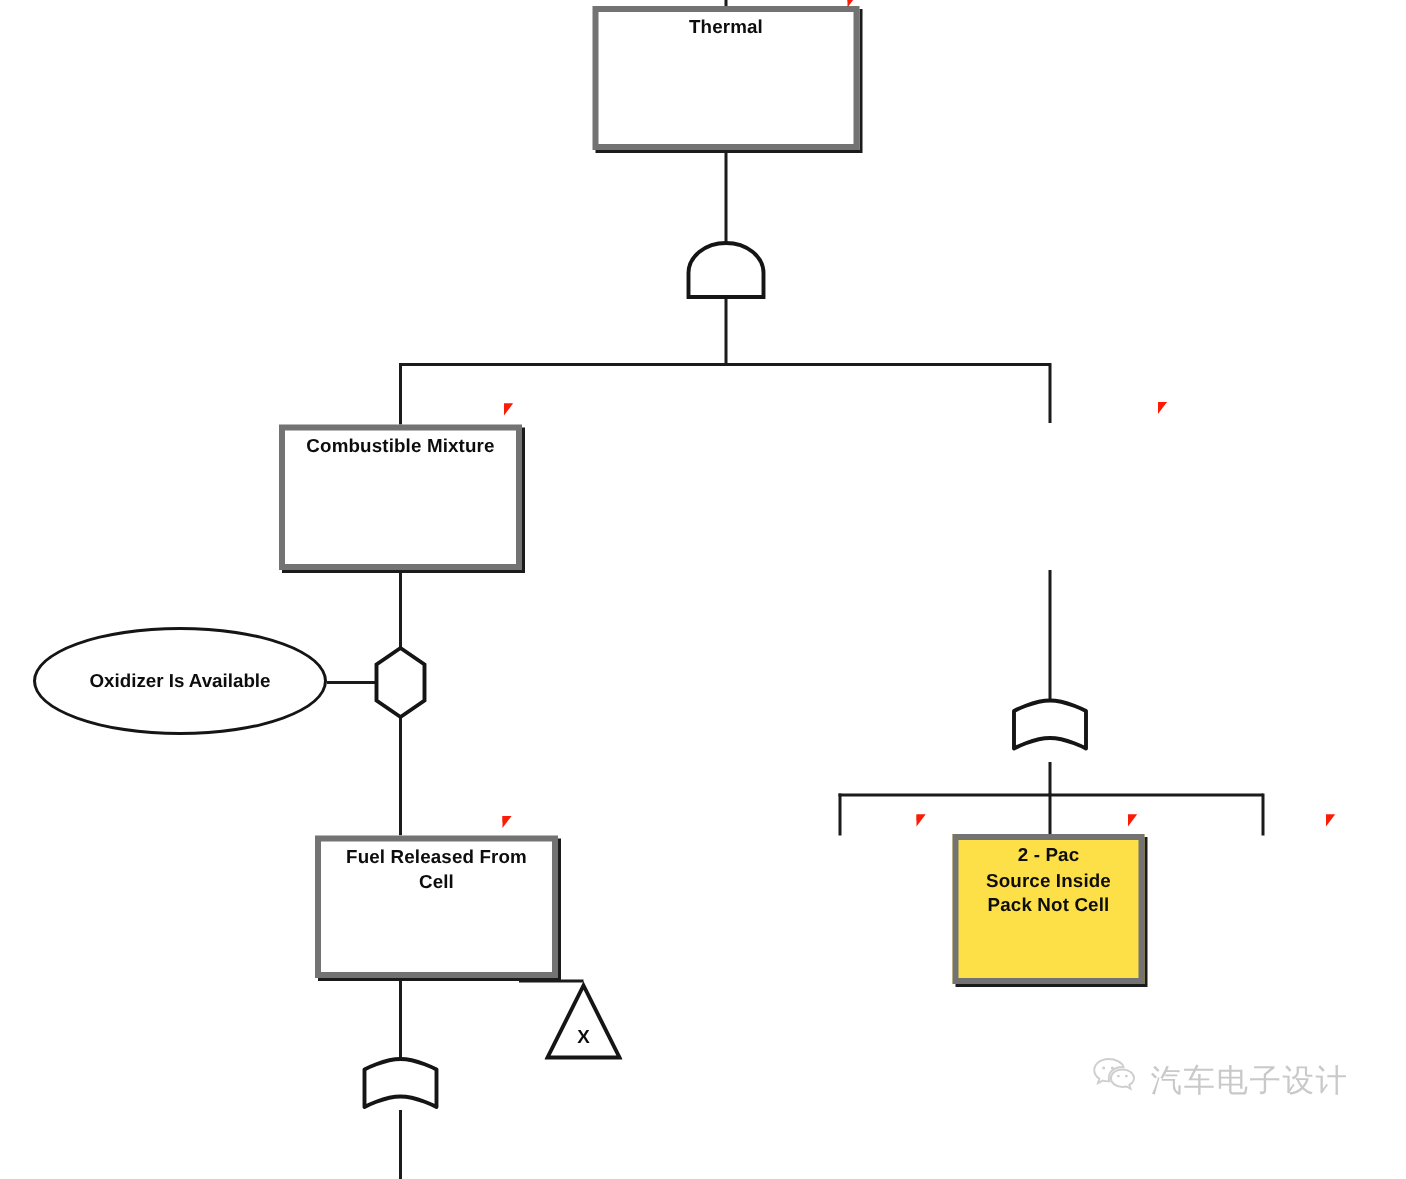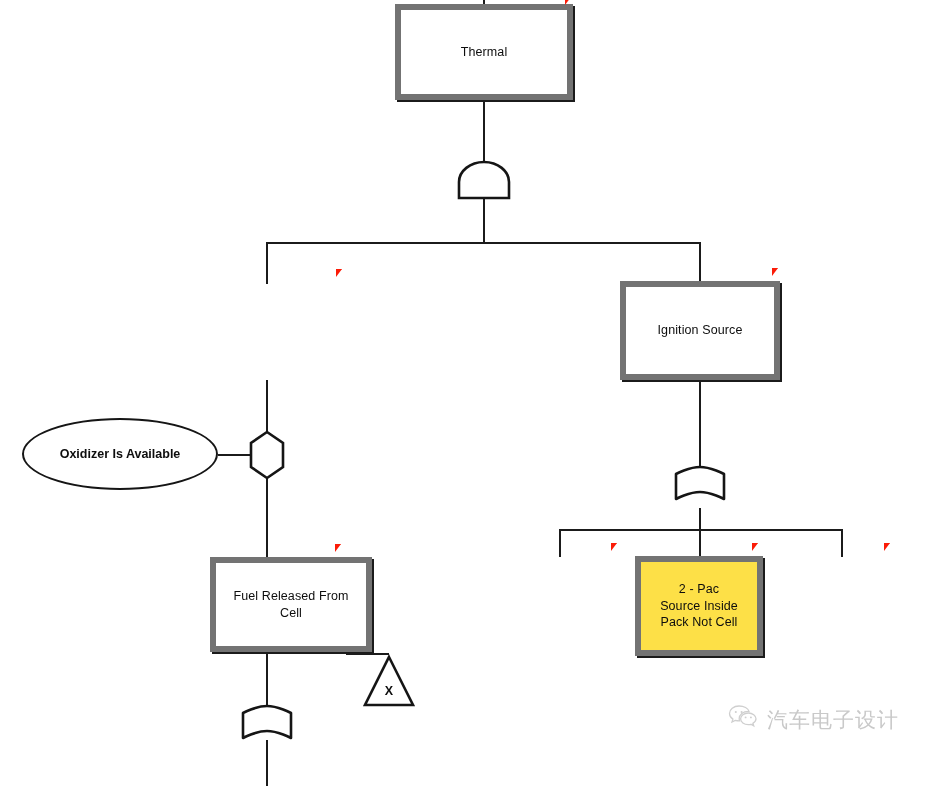--- a/index.html
+++ b/index.html
@@ -9,26 +9,26 @@
     background:#ffffff;
     font-family:"Liberation Sans", sans-serif;
     overflow:hidden;
   }
   #canvas{position:relative;width:937px;height:786px;}
 
   
   .node{
     position:absolute;
     box-sizing:border-box;
-    border:6px solid #737373;
+    border:4px solid #737373;
     background:#ffffff;
-    display:flex;align-items:center;justify-content:center;
+    display:flex;align-items:flex-start;justify-content:center;
     text-align:center;
     color:#0d0d0d;
-    font-weight:normal;
+    font-weight:bold;
     font-size:12.5px;
     line-height:1.32;
     letter-spacing:.1px;
     padding:2px 6px;
   }
   .node.shadowed{
     box-shadow:2px 2px 0 0 #1b1b1b;
   }
   .node .lbl{white-space:pre-line;}
 
@@ -136,25 +136,25 @@
     <span class="lbl">Thermal</span>
   </div>
   <div class="flag" style="left: 565px; top: -3px; border-left-color: rgb(251, 28, 8);"></div>
 
   <div class="gate" style="left:456px;top:164px;">
     <svg width="56" height="36" viewBox="0 0 56 36">
       <path d="M3 34 L3 18 A25 20 0 0 1 53 18 L53 34 Z" fill="#ffffff" stroke="#151515" stroke-width="2.6" stroke-linejoin="miter"></path>
     </svg>
   </div>
 
+  <div class="node shadowed" style="left:186px;top:283px;width:162px;height:97px;">
+    <span class="lbl">Combustible Mixture</span>
+  </div>
   <div class="flag" style="left: 336px; top: 269px; border-left-color: rgb(251, 28, 8);"></div>
 
-  <div class="node shadowed" style="left:620px;top:281px;width:160px;height:99px;">
-    <span class="lbl">Ignition Source</span>
-  </div>
   <div class="flag" style="left: 772px; top: 268px; border-left-color: rgb(251, 28, 8);"></div>
 
   <div class="ellipse" style="left:22px;top:418px;width:196px;height:72px;">
     <span class="lbl">Oxidizer Is Available</span>
   </div>
 
   <div class="gate" style="left:248px;top:430px;">
     <svg width="38" height="50" viewBox="0 0 38 50">
       <path d="M19 2 L35 13 L35 37 L19 48 L3 37 L3 13 Z" fill="#ffffff" stroke="#151515" stroke-width="2.6" stroke-linejoin="miter"></path>
     </svg>

